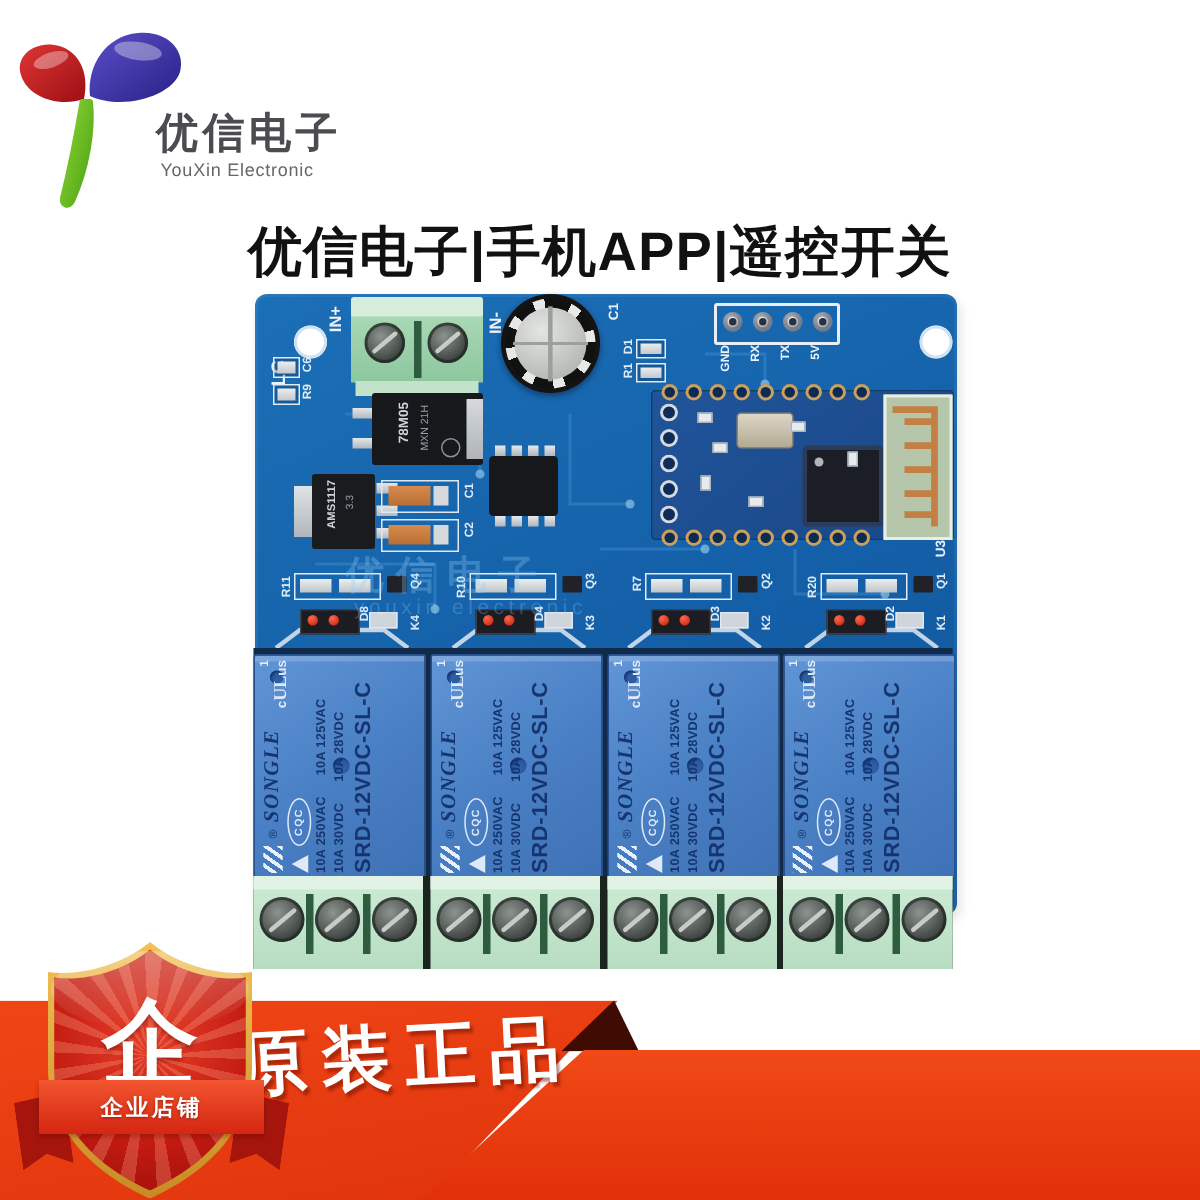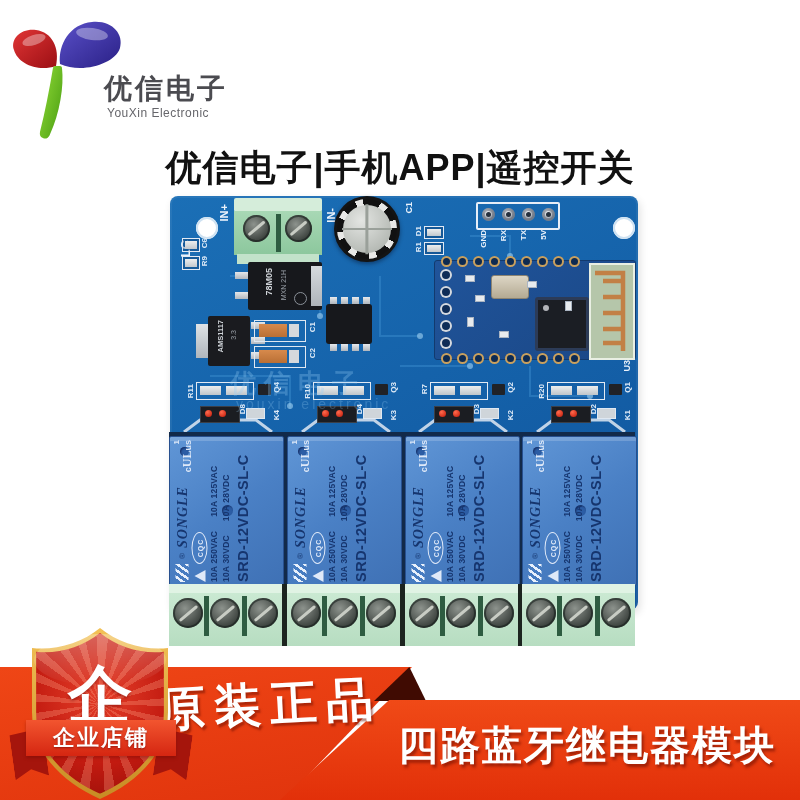--- a/index.html
+++ b/index.html
@@ -152,21 +152,21 @@
   .shield-gloss{position:absolute;left:14px;top:8px;width:132px;height:52px;border-radius:50%;
         background:linear-gradient(rgba(255,255,255,.30),rgba(255,255,255,0));}
   .shield-char{position:absolute;left:0;top:26px;width:160px;text-align:center;font-size:64px;font-weight:900;color:#fff;
         text-shadow:0 2px 3px rgba(90,0,0,.4);}
   .rib-tail{position:absolute;top:104px;width:34px;height:48px;background:#a5150c;}
   .rib-tail.l{left:-8px;clip-path:polygon(0 6%,100% 0,100% 100%,50% 82%,0 100%);transform:rotate(-8deg);}
   .rib-tail.r{left:136px;clip-path:polygon(0 0,100% 6%,100% 100%,50% 82%,0 100%);transform:rotate(8deg);}
   .ribbon{position:absolute;left:6px;top:94px;width:150px;height:36px;
           background:linear-gradient(#f2552f,#d52611);box-shadow:0 2px 3px rgba(100,10,0,.35);
           display:flex;align-items:center;justify-content:center;}
-  .ribbon span{font-size:22px;font-weight:800;color:#fff;letter-spacing:2px;text-shadow:0 1px 2px rgba(90,0,0,.5);}
+  .ribbon span{font-size:15px;font-weight:800;color:#fff;letter-spacing:2px;text-shadow:0 1px 2px rgba(90,0,0,.5);}
 
   .watermark-cn{left:60px;top:170px;font-size:26px;letter-spacing:8px;color:rgba(150,205,245,.30);font-weight:700;}
   .watermark-en{left:66px;top:200px;font-size:14px;letter-spacing:3px;color:rgba(150,205,245,.26);}
 </style>
 </head>
 <body>
 
 <div class="stage">
 
   <div class="abs logo">
@@ -573,21 +573,20 @@
       <div class="gap" style="left:73px;"></div>
     <div class="abs tscrew screw" style="left:4px;"></div>
       <div class="abs tscrew screw" style="left:41px;"></div>
       <div class="abs tscrew screw" style="left:79px;"></div>
   </div>
 
   <div class="abs flag-left"></div>
   <div class="abs fold"></div>
   <div class="abs banner-right"></div>
   <div class="abs txt-yz">原装正品</div>
-  <div class="abs txt-4l">四路蓝牙继电器模块</div>
 
   <div class="abs badge">
     <div class="rib-tail l"></div>
     <div class="rib-tail r"></div>
     <div class="shield-gold"></div>
     <div class="shield-red"></div>
     <div class="shield-rays"></div>
     <div class="shield-gloss"></div>
     <div class="shield-char">企</div>
     <div class="ribbon">

